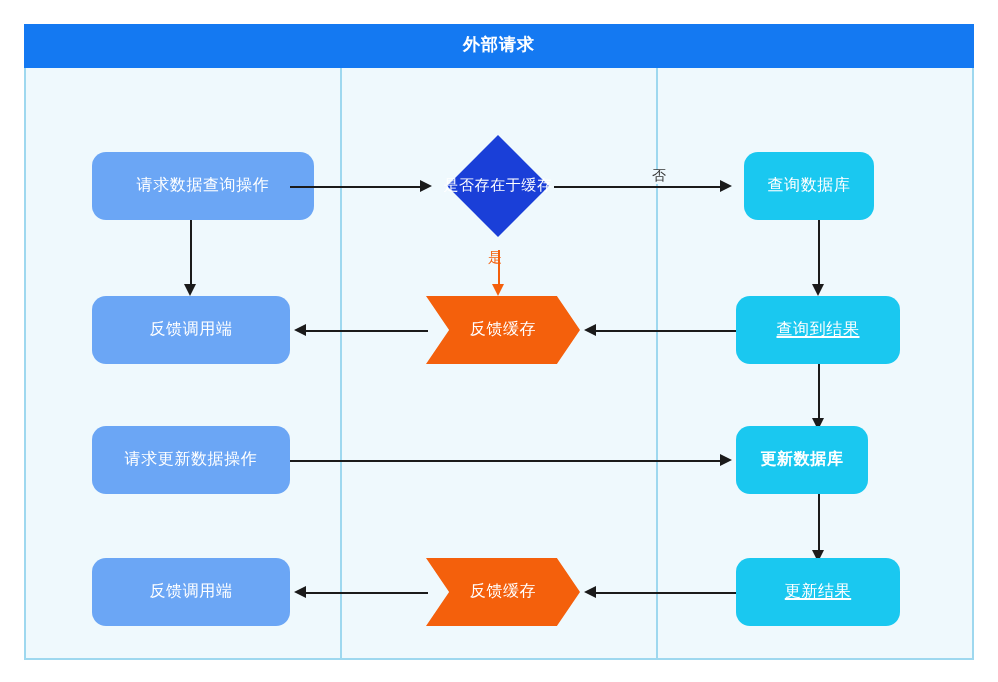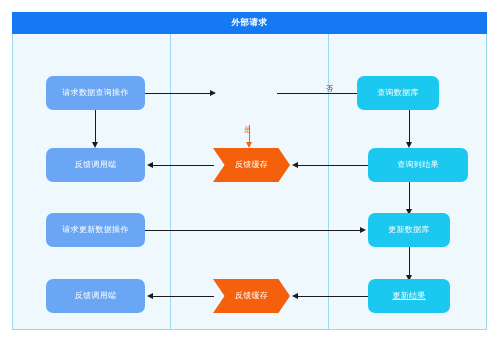--- a/index.html
+++ b/index.html
@@ -181,33 +181,39 @@
   <div class="lane-frame"></div>
   <div class="lane-divider d1"></div>
   <div class="lane-divider d2"></div>
 
   <div class="lane-head-row">
     <div class="lane-head">
       <span>外部请求</span>
     </div>
   </div>
 
-  <div class="node blue" style="left:46px; top:76px; width:99px; height:34px;">
+  <div class="node blue" style="left:46px; top:76px; width:111px; height:34px;">
     <span class="node-label">请求数据查询操作</span>
   </div>
 
   <div class="conn h" style="left:145px; top:93px; width:67px;"></div>
   <div class="arrow right" style="left:210px; top:89.5px;"></div>
 
+  <div class="node diamond" style="left:217px; top:61px; width:64px; height:64px;">
+    <div class="diamond-shape">
+        <div></div>
+      </div>
+    <span class="node-label">是否存在于缓存</span>
+  </div>
 
   <div class="conn h" style="left:277px; top:93px; width:85px;"></div>
   <div class="arrow right" style="left:360px; top:89.5px;"></div>
   <div class="edge-label" style="left:325px; top:85px;">否</div>
 
-  <div class="node cyan" style="left:357px; top:76px; width:82px; height:34px;">
+  <div class="node cyan" style="left:372px; top:76px; width:65px; height:34px;">
     <span class="node-label">查询数据库</span>
   </div>
 
   <div class="conn v" style="left:95px; top:110px; width:1.4px; height:34px;"></div>
   <div class="arrow down" style="left:91.5px; top:142px;"></div>
 
   <div class="conn v orange" style="left:249px; top:125px; width:1.4px; height:19px;"></div>
   <div class="arrow down-orange" style="left:245.5px; top:142px;"></div>
   <div class="edge-label on-blue" style="left:243px; top:126px; background:transparent;">是</div>
 
@@ -222,35 +228,35 @@
   <div class="arrow left" style="left:147px; top:161.5px;"></div>
 
   <div class="node chevron" style="left:213px; top:148px; width:77px; height:34px;">
     <div class="chevron-shape"></div>
     <span class="node-label">反馈缓存</span>
   </div>
 
   <div class="conn h" style="left:297px; top:165px; width:71px;"></div>
   <div class="arrow left" style="left:292px; top:161.5px;"></div>
 
-  <div class="node cyan" style="left:368px; top:148px; width:100px; height:34px;">
+  <div class="node cyan" style="left:368px; top:148px; width:82px; height:34px;text-decoration:underline;">
     <span class="node-label">查询到结果</span>
   </div>
 
   <div class="node blue" style="left:46px; top:213px; width:99px; height:34px;">
     <span class="node-label">请求更新数据操作</span>
   </div>
 
   <div class="conn h" style="left:145px; top:230px; width:217px;"></div>
   <div class="arrow right" style="left:360px; top:226.5px;"></div>
 
   <div class="conn v" style="left:409px; top:182px; width:1.4px; height:29px;"></div>
   <div class="arrow down" style="left:405.5px; top:209px;"></div>
 
-  <div class="node cyan" style="left:368px; top:213px; width:82px; height:34px;">
+  <div class="node cyan" style="left:368px; top:213px; width:66px; height:34px;font-weight:bold;">
     <span class="node-label">更新数据库</span>
   </div>
 
   <div class="conn v" style="left:409px; top:247px; width:1.4px; height:30px;"></div>
   <div class="arrow down" style="left:405.5px; top:275px;"></div>
 
   <div class="node blue" style="left:46px; top:279px; width:99px; height:34px;">
     <span class="node-label">反馈调用端</span>
   </div>
 

